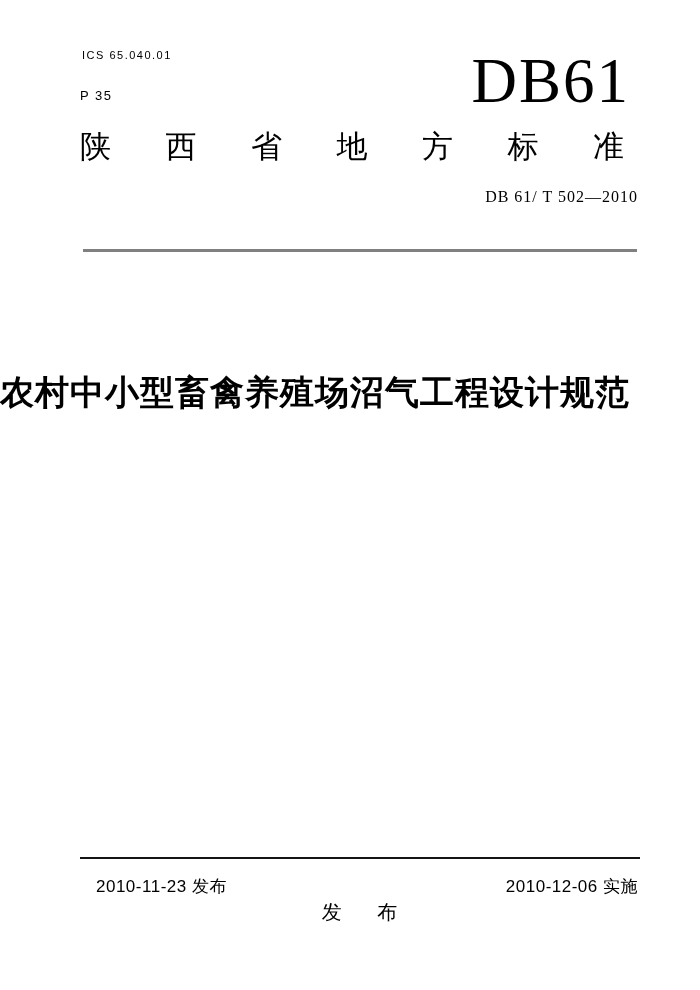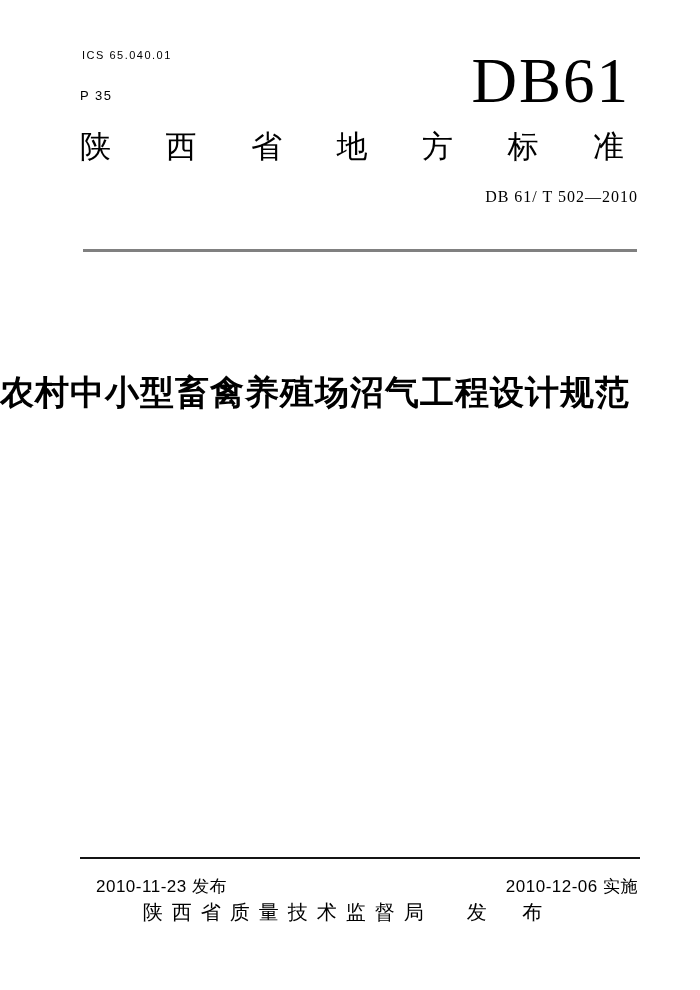--- a/index.html
+++ b/index.html
@@ -150,17 +150,16 @@
   <div class="doc-title">农村中小型畜禽养殖场沼气工程设计规范</div>
 
   <div class="date-row">
     <span>2010-11-23 发布</span>
     <span>2010-12-06 实施</span>
   </div>
 
   <div class="rule-black"></div>
 
   <div class="publisher-row">
-    <span class="publisher-name">陕西省质量技术监督局</span>
     <span class="publish-label">发 布</span>
   </div>
 
 </div>
 
 </body></html>

